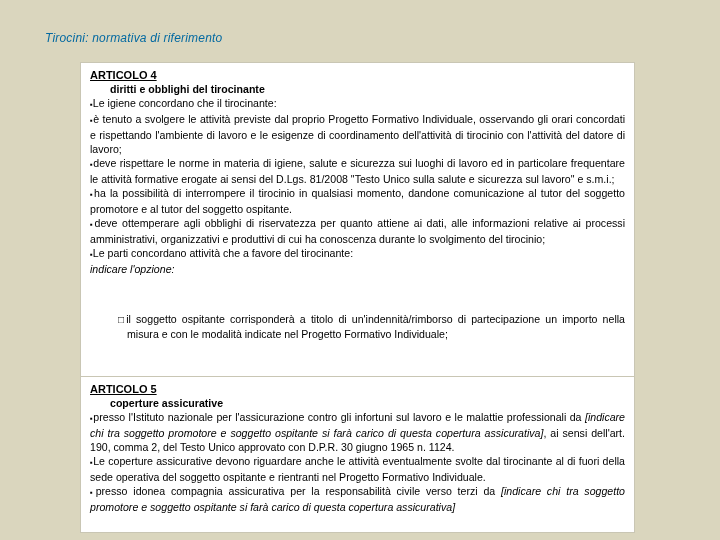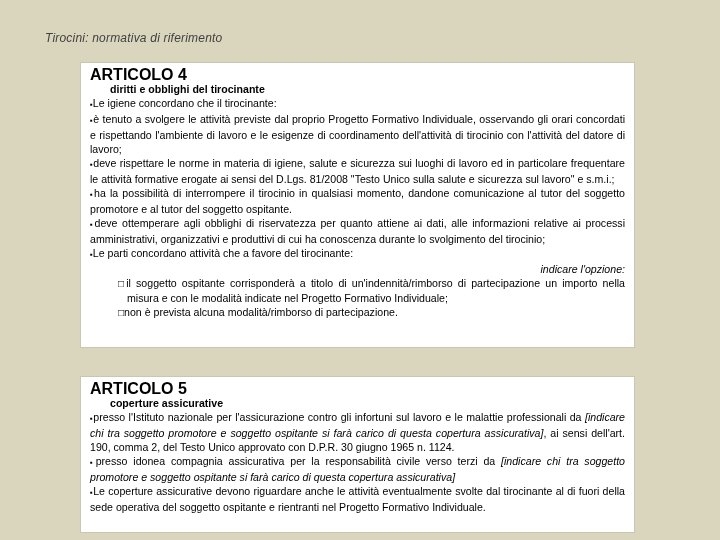--- a/index.html
+++ b/index.html
@@ -9,46 +9,47 @@
     position: relative;
     overflow: hidden;
     font-family: "Liberation Sans", sans-serif;
     color: #000;
   }
   .slide-title {
     position: absolute;
     left: 45px; top: 31px;
     font-size: 12px;
     font-style: italic;
-    color: #404040;
+    color: #0369a1;
     letter-spacing: 0.2px;
   }
   .textbox {
     position: absolute;
     left: 80px;
     width: 555px;
     box-sizing: border-box;
     background: #ffffff;
     border: 1px solid #c9c6b4;
     padding: 5px 9px 6px 9px;
     font-size: 10.6px;
     line-height: 14px;
   }
   .box-art4 { top: 62px;  min-height: 286px; }
   .box-art5 { top: 376px; min-height: 157px; }
-  .heading    { font-weight: bold; font-size: 16px; }
+  .heading    { font-weight: bold; font-size: 11px; text-decoration: underline; }
   .subheading { font-weight: bold; margin-left: 20px; }
   p { margin: 0; }
   .b   { text-align: justify; }
   .b .bullet { font-size: 8px; }
-  .option-label { font-style: italic; text-align: right; }
+  .option-label { font-style: italic; }
   .opt {
     text-align: justify;
     padding-left: 37px;
     text-indent: -9px;
+    margin-top: 36px;
   }
   .opt .cbx { font-size: 10px; }
   .it { font-style: italic; }
 </style>
 </head>
 <body>
 
 <div class="slide-title">Tirocini: normativa di riferimento</div>
 
 <div class="textbox box-art4">
@@ -68,16 +69,16 @@
   <p class="opt"><span class="cbx">□</span><span>non è prevista alcuna modalità/rimborso di partecipazione.</span></p>
 </div>
 
 <div class="textbox box-art5">
   <p class="heading">ARTICOLO 5</p>
   <p class="subheading">coperture assicurative</p>
 
 
   <p class="b"><span class="bullet">▪</span><span>presso l'Istituto nazionale per l'assicurazione contro gli infortuni sul lavoro e le malattie professionali da </span><span class="it">[indicare chi tra soggetto promotore e soggetto ospitante si farà carico di questa copertura assicurativa]</span><span>, ai sensi dell'art. 190, comma 2, del Testo Unico approvato con D.P.R. 30 giugno 1965 n. 1124.</span></p>
 
+  <p class="b"><span class="bullet">▪</span><span>Le coperture assicurative devono riguardare anche le attività eventualmente svolte dal tirocinante al di fuori della sede operativa del soggetto ospitante e rientranti nel Progetto Formativo Individuale.</span></p>
+
   <p class="b"><span class="bullet">▪</span><span>presso idonea compagnia assicurativa per la responsabilità civile verso terzi da </span><span class="it">[indicare chi tra soggetto promotore e soggetto ospitante si farà carico di questa copertura assicurativa]</span></p>
-
-  <p class="b"><span class="bullet">▪</span><span>Le coperture assicurative devono riguardare anche le attività eventualmente svolte dal tirocinante al di fuori della sede operativa del soggetto ospitante e rientranti nel Progetto Formativo Individuale.</span></p>
 </div>
 
 </body></html>

